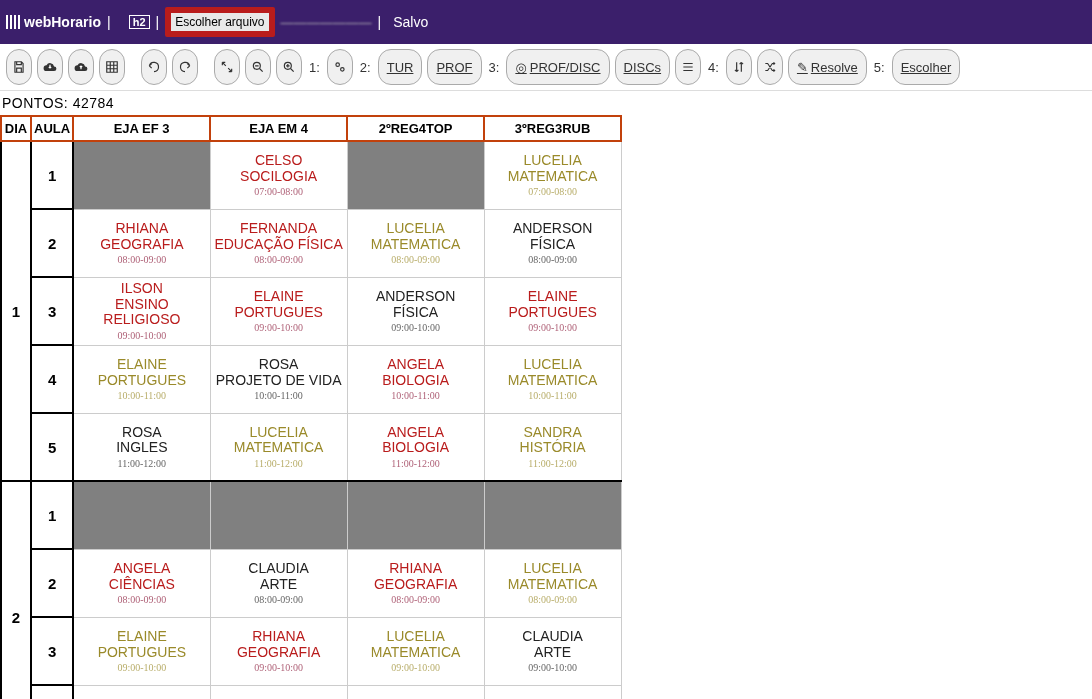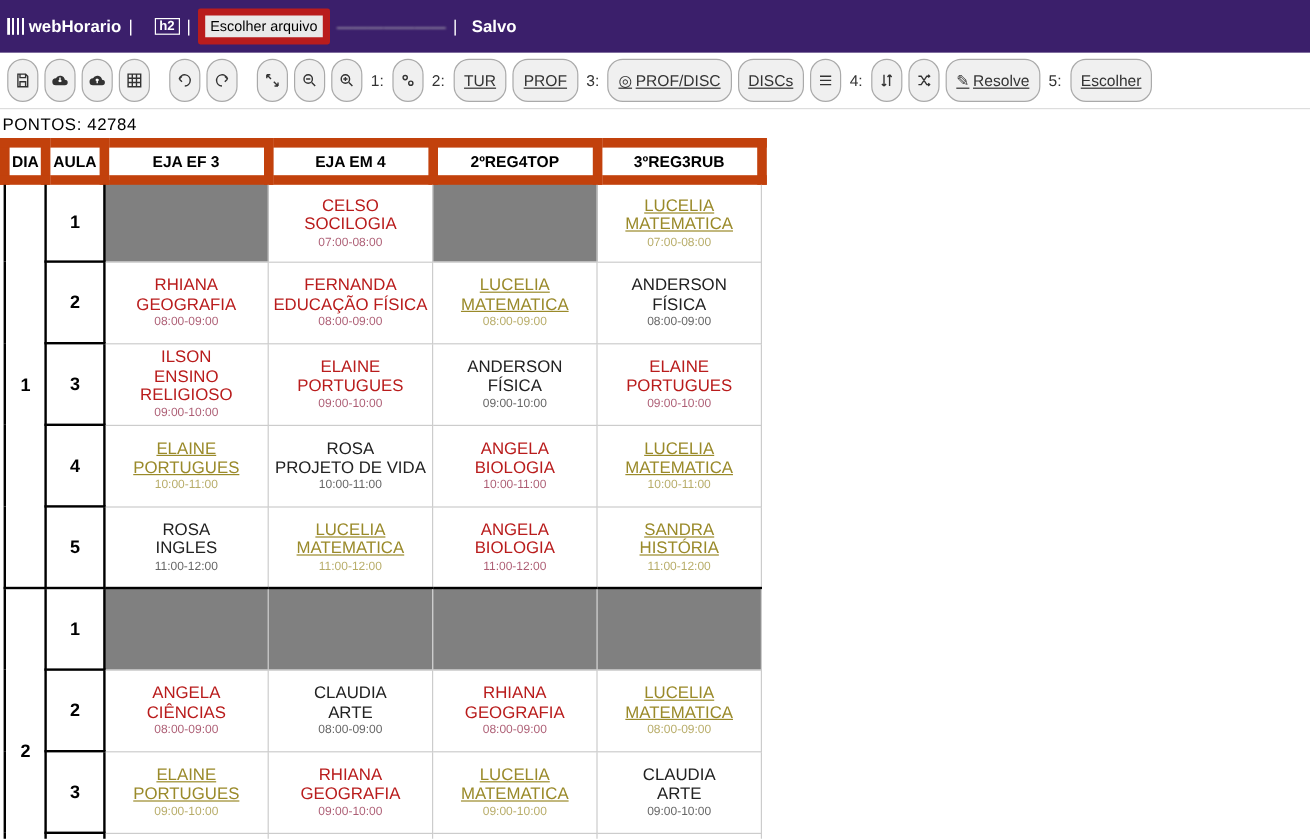--- a/index.html
+++ b/index.html
@@ -5,49 +5,49 @@
   * { box-sizing: border-box; margin: 0; padding: 0; }
   body { font-family: Arial, Helvetica, sans-serif; background: #fff; overflow: hidden; width: 1092px; height: 699px; }
   
   .header { background: #3b1f6b; color: #fff; height: 44px; display: flex; align-items: center; padding: 0 6px; font-size: 14px; }
   .header .logo-icon { display: inline-block; width: 14px; height: 14px; background: repeating-linear-gradient(90deg,#fff 0,#fff 2px,#3b1f6b 2px,#3b1f6b 4px); margin-right: 4px; }
   .header .app-name { font-weight: bold; }
   .header .sep { margin: 0 6px; }
   .header .h2-icon { display:inline-block; border:1px solid #fff; padding:0 3px; font-size:11px; font-weight:bold;margin-left:12px; }
   .header .file-btn { background:#e9e9e9; color:#000; border:6px solid #b91c1c; border-radius:2px; font-size:12px; padding:2px 4px; cursor:pointer; }
   .header .file-name { margin-left:6px; color:#bbb; font-size:13px; filter: blur(1px); }
-  .header .saved { margin-left:6px; font-weight:bold; }
+  .header .saved { margin-left:6px; font-weight:normal; }
   
   .toolbar { background:#fff; display:flex; align-items:center; gap:5px; padding:5px 6px; border-bottom:1px solid #ddd; }
   .tb-btn { background:#f0f0f0; border:1px solid #aaa; border-radius:13px; min-width:26px; height:36px; display:flex; align-items:center; justify-content:center; cursor:pointer; font-size:13px; color:#333; padding:0 4px;text-decoration:underline; }
   .tb-btn.text { padding:0 8px; font-size:13px; }
   .tb-label { font-size:13px; color:#333; margin:0 2px; }
   
   .points { font-size:14px; padding:4px 2px; letter-spacing:0.5px; }
   
   table { border-collapse: collapse; }
   th, td { border:1px solid #000; text-align:center; vertical-align:middle; }
   
-  .head-row th { font-size:13px; font-weight:bold; padding:4px 2px; background:#fff; border:8px solid #c2410c; }
+  .head-row th { font-size:13px; font-weight:bold; padding:4px 2px; background:#fff; border:2px solid #c2410c; }
   .head-row th.dia { width:30px; }
   .head-row th.aula { width:38px; }
   .head-row th.col { width:137px; }
   
   td.dia-cell { font-size:15px; font-weight:bold; width:30px; border:2px solid #000; }
   td.aula-cell { font-size:15px; font-weight:bold; width:38px; height:68px; border:2px solid #000; }
   
   td.slot { width:137px; height:68px; padding:2px; border:1px solid #ccc; }
   td.slot.empty { background:#808080; }
   
   .teacher { font-size:14px; font-weight:500; line-height:1.1; }
   .subject { font-size:14px; font-weight:500; line-height:1.1; }
-  .time { font-size:10px; color:#666; margin-top:2px; }
+  .time { font-size:10px; color:#666; margin-top:2px;font-family:Liberation Serif, serif; }
   
   .c-maroon .teacher, .c-maroon .subject { color:#b91c1c; }
-  .c-olive .teacher, .c-olive .subject { color:#9a8a2a;text-decoration:underline; }
+  .c-olive .teacher, .c-olive .subject { color:#9a8a2a; }
   .c-black .teacher, .c-black .subject { color:#222; }
   .c-maroon .time { color:#8b1a3a; opacity:0.7; }
   .c-olive .time { color:#9a8a2a; opacity:0.7; }
   .c-black .time { color:#666; }
   
   .day-sep td { border-top:2px solid #000; }
   
   svg { width:14px; height:14px; }
 </style>
 </head>

